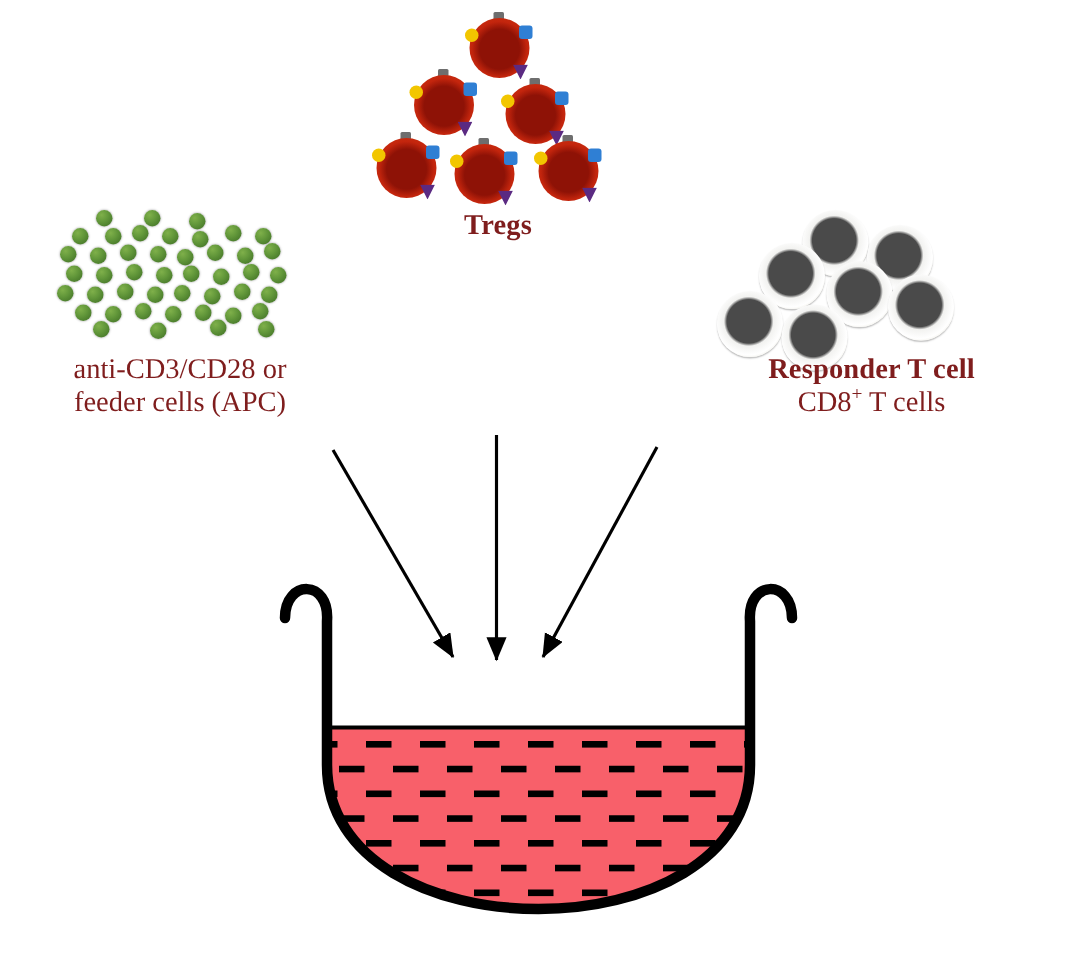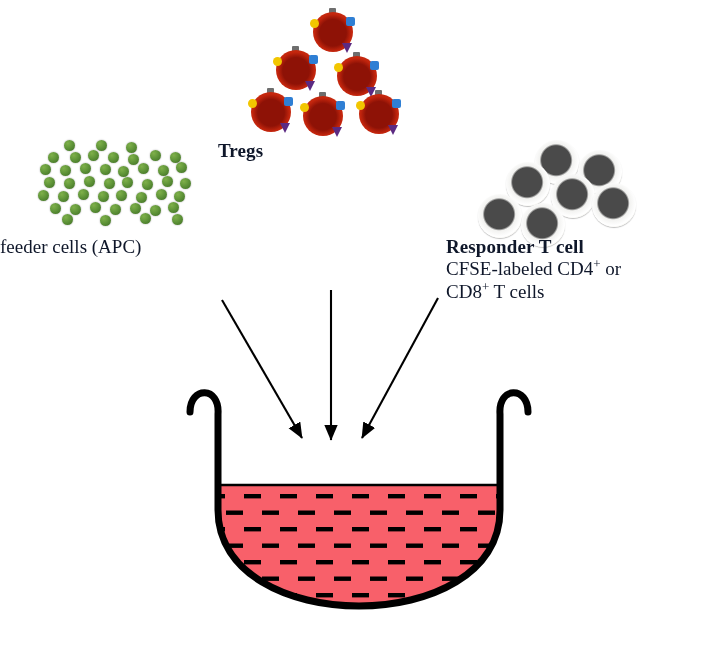--- a/index.html
+++ b/index.html
@@ -9,24 +9,24 @@
     font-family:"Liberation Serif","DejaVu Serif",serif;
     color:#000000;
     overflow:hidden;
     position:relative;
   }
   #stage{position:absolute;left:0;top:0;width:716px;height:648px;}
 
   
   .txt{
     position:absolute;
-    text-align:left;
+    text-align:center;
     line-height:1.18;
     white-space:nowrap;
-    color:#0f172a;
+    color:#7f1d1d;
   }
   .hdr{font-weight:bold;font-size:19px;letter-spacing:.1px;}
   .sub{font-weight:normal;font-size:19px;}
   .sup{font-size:0.68em;vertical-align:super;line-height:0;}
 
   
   .cluster{position:absolute;}
 
   
   .bead{
@@ -190,30 +190,30 @@
       <div class="resp" style="left: 535px; top: 140px;"></div>
       <div class="resp" style="left: 578px; top: 150px;"></div>
       <div class="resp" style="left: 506px; top: 162px;"></div>
       <div class="resp" style="left: 551px; top: 174px;"></div>
       <div class="resp" style="left: 592px; top: 183px;"></div>
       <div class="resp" style="left: 478px; top: 194px;"></div>
       <div class="resp" style="left: 521px; top: 203px;"></div>
     </div>
 
   <div class="txt" style="left:0px;top:236px;width:240px;">
+    <div class="sub">anti-CD3/CD28 or</div>
     <div class="sub">feeder cells (APC)</div>
   </div>
 
   <div class="txt" style="left:218px;top:140px;width:228px;">
     <div class="hdr">Tregs</div>
   </div>
 
   <div class="txt" style="left:446px;top:236px;width:270px;font-family:Liberation Serif, serif;">
     <div class="hdr">Responder T cell</div>
-    <div class="sub"><span>CFSE-labeled CD4</span><span class="sup">+</span><span> or</span></div>
     <div class="sub"><span>CD8</span><span class="sup">+</span><span> T cells</span></div>
   </div>
 
   <svg class="layer" viewBox="0 0 716 648">
     <defs>
       <clipPath id="mediumClip">
         <path id="mediumShape" d="M 218 485 L 500 485 L 500 510 C 500 635, 218 635, 218 510 Z"></path>
       </clipPath>
       <marker id="ah" markerWidth="9" markerHeight="9" refX="7.2" refY="3.2" orient="auto" markerUnits="strokeWidth">
         <path d="M0,0 L7.6,3.2 L0,6.4 Z" fill="#000000"></path>

